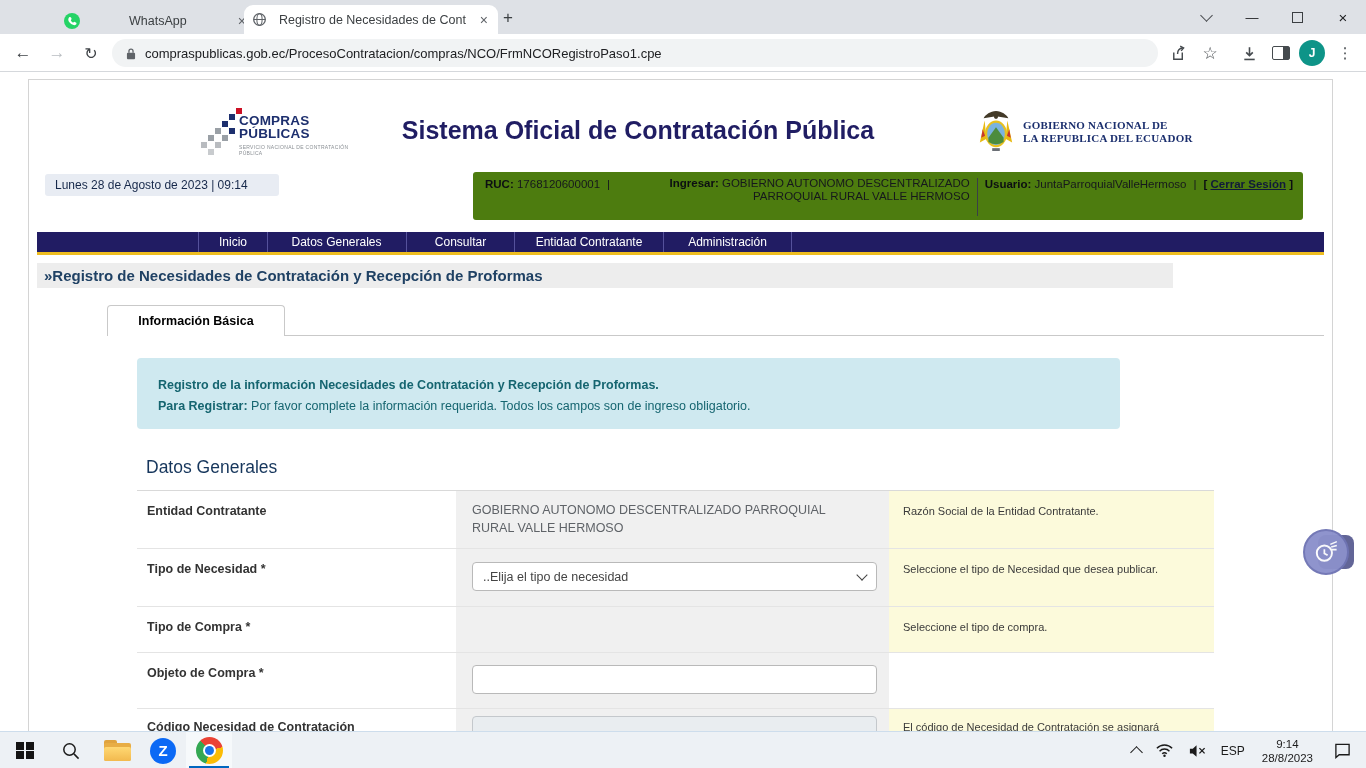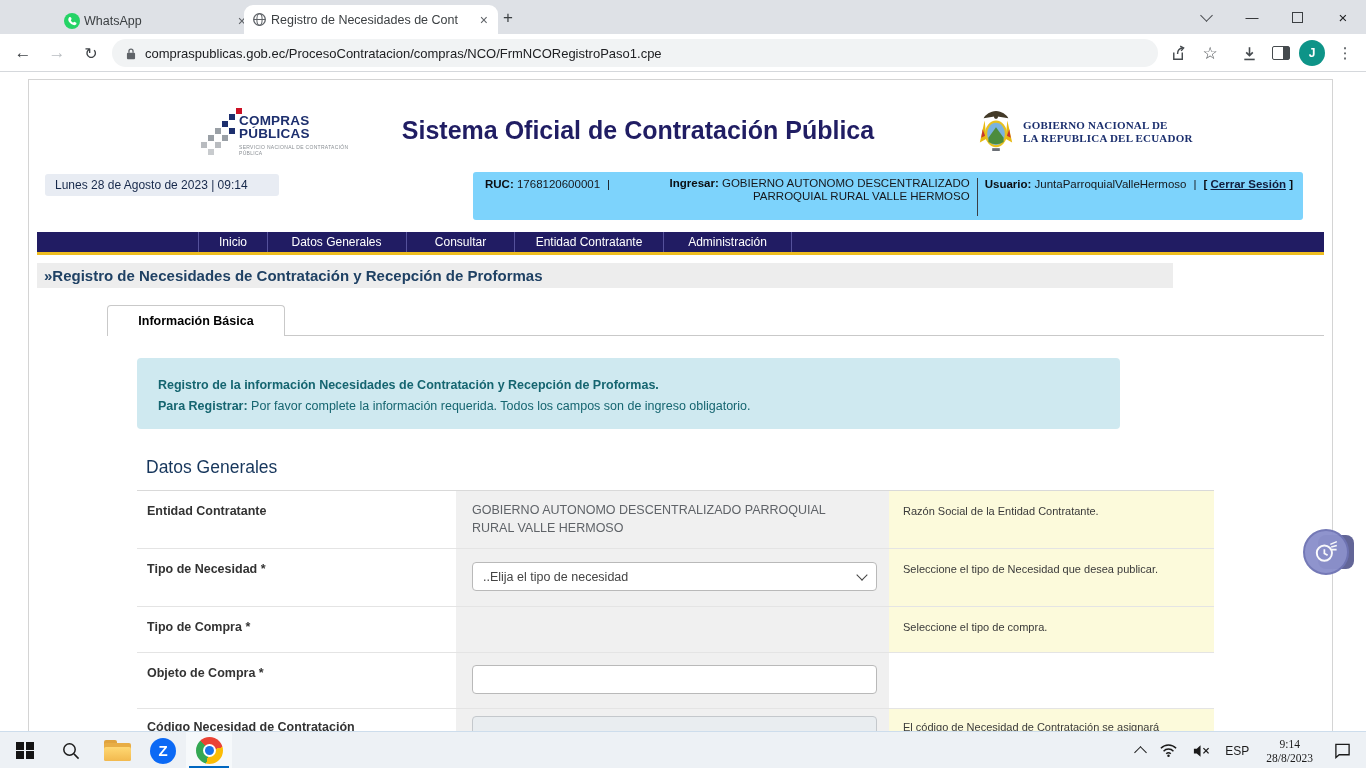--- a/index.html
+++ b/index.html
@@ -1,21 +1,21 @@
 <!DOCTYPE html>
 <html><head>
 <meta charset="utf-8">
 <style>
   html,body{margin:0;padding:0;background:#fff;}
   #screen{position:relative;width:1366px;height:768px;overflow:hidden;background:#fff;
           font-family:"Liberation Sans",sans-serif;-webkit-font-smoothing:antialiased;}
 
   
   #tabstrip{position:absolute;left:0;top:0;width:1366px;height:34px;background:#dee1e6;}
-  .tab{position:absolute;top:7px;height:27px;display:flex;align-items:center;gap:4px;padding:0 8px;}
+  .tab{position:absolute;top:7px;height:27px;display:flex;align-items:center;gap:4px;padding:0 8px;text-align:center;}
   #tab1{left:56px;width:184px;}
   #tab2{left:244px;top:5px;height:29px;width:238px;background:#fff;border-radius:9px 9px 0 0;}
   .tab-title{font-size:12.5px;color:#3c4043;white-space:nowrap;overflow:hidden;flex:1;}
   .tab-close{font-size:14px;color:#5f6368;padding:0 2px;cursor:pointer;}
   .wa-badge{width:16px;height:16px;flex:0 0 16px;}
   #newtab-btn{position:absolute;left:496px;top:8px;font-size:17px;color:#3c4043;width:24px;text-align:center;}
   .winctl{position:absolute;top:0;height:34px;width:46px;display:flex;align-items:center;justify-content:center;color:#202124;}
   #ctl-tabsearch{left:1183px;}
   #ctl-min{left:1229px;font-size:13px;}
   #ctl-max{left:1274px;}
@@ -49,21 +49,21 @@
   .pix{position:absolute;width:6px;height:6px;}
   #logo-cp-text{position:absolute;left:38px;top:6px;line-height:13px;font-weight:bold;color:#1d2f6e;font-size:13.5px;letter-spacing:.2px;}
   #logo-cp-tag{position:absolute;left:38px;top:36px;font-size:5px;color:#8a8f94;letter-spacing:.3px;}
   #main-title{position:absolute;left:309px;top:36px;width:600px;text-align:center;font-size:25px;font-weight:bold;color:#201d63;}
   #gov{position:absolute;left:948px;top:30px;display:flex;align-items:center;gap:8px;}
   #gov-text{font-family:"Liberation Serif",serif;font-weight:bold;color:#1b2f6e;font-size:11px;line-height:13px;letter-spacing:.2px;}
 
   
   #datebox{position:absolute;left:16px;top:94px;width:234px;height:22px;background:#e8ecf3;border-radius:3px;
            display:flex;align-items:center;padding-left:10px;font-size:12px;color:#16284a;box-sizing:border-box;}
-  #sessbox{position:absolute;left:444px;top:92px;width:830px;height:48px;background:#7dd3fc;border-radius:3px;
+  #sessbox{position:absolute;left:444px;top:92px;width:830px;height:48px;background:#4d7c0f;border-radius:3px;
            display:flex;align-items:flex-start;padding:6px 10px 0 12px;box-sizing:border-box;font-size:11.5px;color:#16181c;gap:7px;}
   #sessbox b{color:#0c0e12;}
   #ent-block{flex:1;text-align:right;line-height:12.5px;margin-top:-1px;}
   .vpipe{width:1px;background:#3a3f47;height:38px;margin-top:0px;}
   #logout-link{font-weight:bold;text-decoration:underline;color:#101a3a;cursor:pointer;}
 
   
   #mainnav{position:absolute;left:8px;top:152px;width:1287px;height:20px;background:#211c63;border-bottom:3px solid #eebd20;}
   .navitem{position:absolute;top:0;height:20px;line-height:20px;text-align:center;color:#fff;font-size:12px;border-left:1px solid #55519b;border-right:1px solid #55519b;cursor:pointer;}
   #nav-0{left:161px;width:68px;}
@@ -123,21 +123,21 @@
   .zball{width:26px;height:26px;border-radius:50%;background:#0b69f5;color:#fff;font-weight:bold;font-size:15px;display:flex;align-items:center;justify-content:center;}
   #tb-chrome{position:relative;background:#f6f9fb;}
   #tb-chrome .underline{position:absolute;left:3px;bottom:0;width:40px;height:3px;background:#0067c0;}
   .chrome-ball{position:relative;width:27px;height:27px;border-radius:50%;background:conic-gradient(from -45deg,#ea4335 0 120deg,#fbbc05 120deg 240deg,#34a853 240deg 360deg);}
   .chrome-ball .white{position:absolute;left:7px;top:7px;width:13px;height:13px;border-radius:50%;background:#fff;}
   .chrome-ball .blue{position:absolute;left:9px;top:9px;width:9px;height:9px;border-radius:50%;background:#1a73e8;}
   #tray{margin-left:auto;display:flex;align-items:center;height:37px;}
   .tray-item{height:37px;display:flex;align-items:center;justify-content:center;padding:0 7px;cursor:pointer;color:#1b1b1b;}
   .chev-up{width:8px;height:8px;border-right:1.5px solid #1b1b1b;border-bottom:1.5px solid #1b1b1b;transform:rotate(-135deg);margin-top:4px;}
   #tray-lang{font-size:12px;}
-  #tray-clock{flex-direction:column;line-height:14px;font-size:11.5px;text-align:center;padding:0 10px;font-family:Liberation Serif, serif;}
+  #tray-clock{flex-direction:column;line-height:14px;font-size:11.5px;text-align:center;padding:0 10px;}
   #tray-action{padding:0 14px 0 10px;}
 </style>
 </head>
 <body>
 
 <div id="screen">
 
   <div id="tabstrip">
     <div class="tab" id="tab1">
       <span class="wa-badge">

